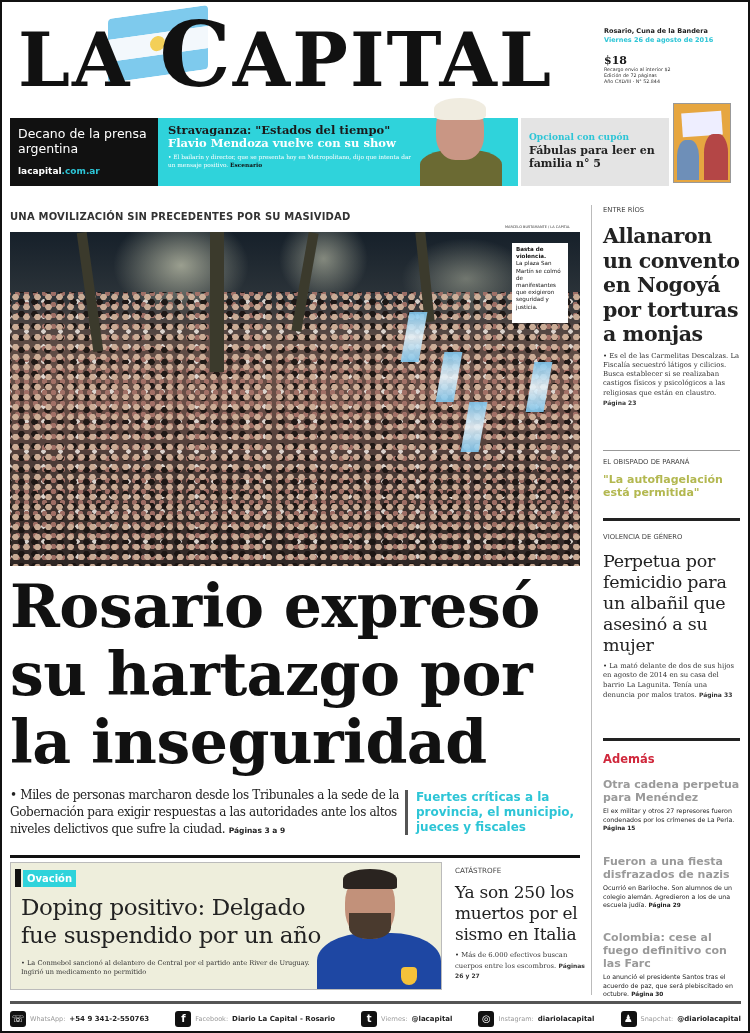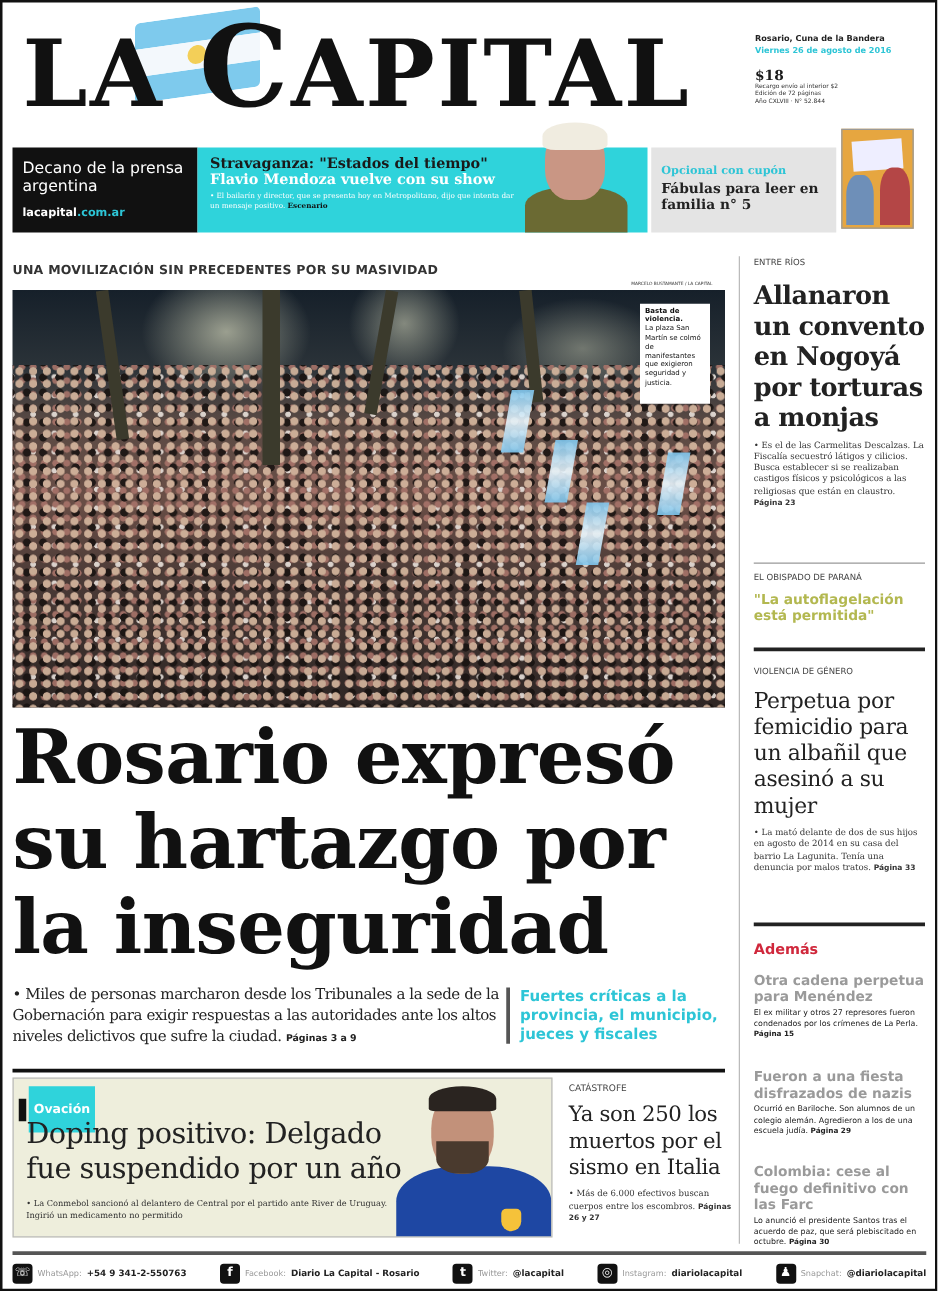--- a/index.html
+++ b/index.html
@@ -69,21 +69,21 @@
   .deck { position: absolute; left: 10px; top: 787px; width: 392px; font-family: "DejaVu Serif", serif; font-size: 12px; line-height: 17px; color: #222; letter-spacing: -.35px; }
   .deck .pg { font-family: "DejaVu Sans", sans-serif; font-size: 7.5px; font-weight: bold; letter-spacing: 0; }
   .pull { position: absolute; left: 405px; top: 790px; width: 180px; border-left: 3px solid #555; padding-left: 8px; font-family: "DejaVu Sans", sans-serif; font-size: 12px; font-weight: bold; line-height: 15px; color: #2dc5d6; }
 
   .rule-thick { position: absolute; left: 10px; top: 855px; width: 570px; height: 3px; background: #111; }
 
   
   .ovacion { position: absolute; left: 10px; top: 862px; width: 432px; height: 128px; background: #eeeedc; border: 1px solid #bbb; overflow: hidden; }
   .ov-tag { position: absolute; left: 4px; top: 6px; display: flex; align-items: center; }
   .ov-tag .bar { width: 6px; height: 18px; background: #111; }
-  .ov-tag .lbl { margin-left: 2px; background: #2fd3db; color: #fff; font-family: "DejaVu Sans", sans-serif; font-weight: bold; font-size: 10px; padding: 13px 4px; }
+  .ov-tag .lbl { margin-left: 2px; background: #2fd3db; color: #fff; font-family: "DejaVu Sans", sans-serif; font-weight: bold; font-size: 10px; padding: 3px 4px; }
   .ov-title { position: absolute; left: 10px; top: 30px; width: 320px; font-family: "DejaVu Serif", serif; font-size: 23px; line-height: 28px; color: #222; letter-spacing: -.4px; }
   .ov-text { position: absolute; left: 10px; top: 96px; width: 310px; font-family: "DejaVu Serif", serif; font-size: 6.6px; line-height: 9px; color: #333; }
   .player { position: absolute; left: 298px; top: 0; width: 134px; height: 128px; }
   .player .body { position: absolute; left: 8px; top: 70px; width: 124px; height: 70px; background: #1e47a3; border-radius: 40% 40% 0 0; }
   .player .head { position: absolute; left: 36px; top: 10px; width: 50px; height: 66px; background: #c2917a; border-radius: 45% 45% 45% 45%; }
   .player .hair { position: absolute; left: 34px; top: 6px; width: 54px; height: 20px; background: #2a2420; border-radius: 50% 50% 10% 10%; }
   .player .beard { position: absolute; left: 40px; top: 50px; width: 42px; height: 26px; background: #4a3a2e; border-radius: 0 0 45% 45%; }
   .player .badge { position: absolute; left: 92px; top: 104px; width: 16px; height: 18px; background: #f5c23a; border-radius: 4px 4px 8px 8px; }
 
   
@@ -264,21 +264,21 @@
     <span class="flbl">WhatsApp:</span>
     <span class="fval">+54 9 341-2-550763</span>
   </div>
   <div class="fitem">
     <span class="ficon">f</span>
     <span class="flbl">Facebook:</span>
     <span class="fval">Diario La Capital - Rosario</span>
   </div>
   <div class="fitem">
     <span class="ficon">t</span>
-    <span class="flbl">Twitter:</span>
+    <span class="flbl">Viernes:</span>
     <span class="fval">@lacapital</span>
   </div>
   <div class="fitem">
     <span class="ficon">◎</span>
     <span class="flbl">Instagram:</span>
     <span class="fval">diariolacapital</span>
   </div>
   <div class="fitem">
     <span class="ficon">♟</span>
     <span class="flbl">Snapchat:</span>

